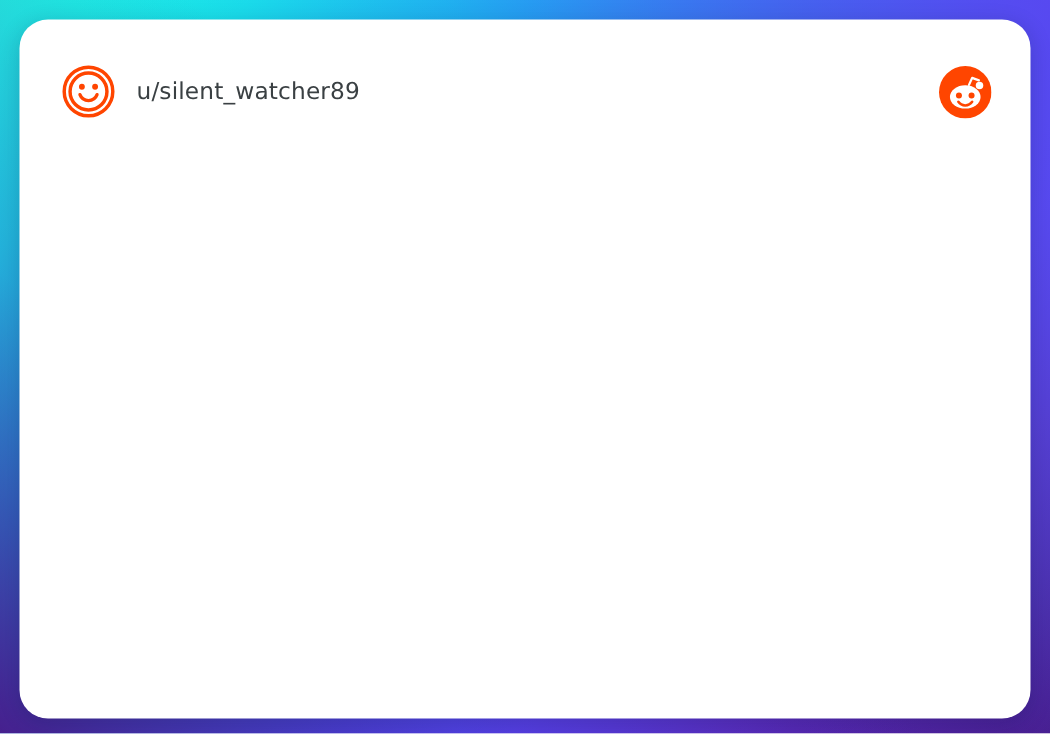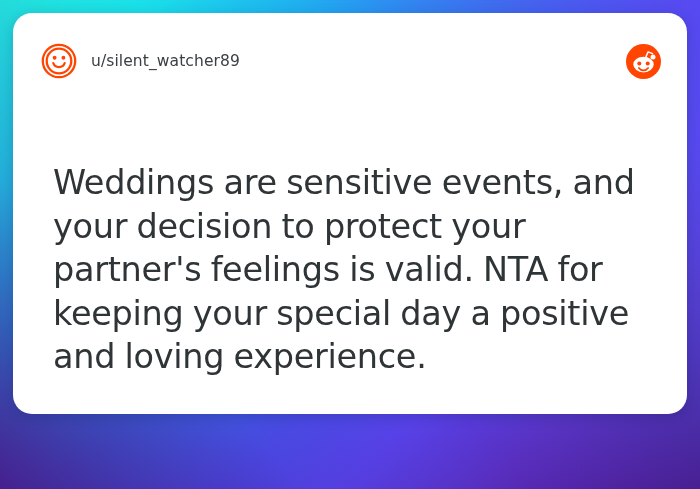--- a/index.html
+++ b/index.html
@@ -49,21 +49,21 @@
         rgba(70,40,180,0.30) 26%,
         rgba(0,0,0,0) 52%);
   }
 
   
   .card {
     position: absolute;
     left: 13px;
     top: 13px;
     width: 674px;
-    height: 401px;
+    height: 466px;
     box-sizing: border-box;
     background: #ffffff;
     border-radius: 19px;
     box-shadow: 0 3px 14px rgba(10, 20, 60, 0.20);
     overflow: hidden;
   }
 
   
   .card-header {
     position: absolute;
@@ -149,18 +149,15 @@
         <ellipse cx="17.5" cy="20.6" rx="10.2" ry="7.8" fill="#ffffff"></ellipse>
         <circle cx="27.0" cy="13.0" r="2.5" fill="#ffffff"></circle>
         <path d="M20.0 12.6 L22.1 7.9 L26.6 9.6" fill="none" stroke="#ffffff" stroke-width="1.5" stroke-linecap="round" stroke-linejoin="round"></path>
         <circle cx="13.3" cy="19.6" r="2.0" fill="#FF4500"></circle>
         <circle cx="21.7" cy="19.6" r="2.0" fill="#FF4500"></circle>
         <path d="M12.9 23.9 A5.6 5.6 0 0 0 22.1 23.9" fill="none" stroke="#FF4500" stroke-width="1.7" stroke-linecap="round"></path>
       </svg>
 
     </div>
 
-    <div class="card-body">
-      <p class="post-text">Weddings are sensitive events, and your decision to protect your partner's feelings is valid. NTA for keeping your special day a positive and loving experience.</p>
-    </div>
 
   </div>
 </div>
 
 </body></html>

